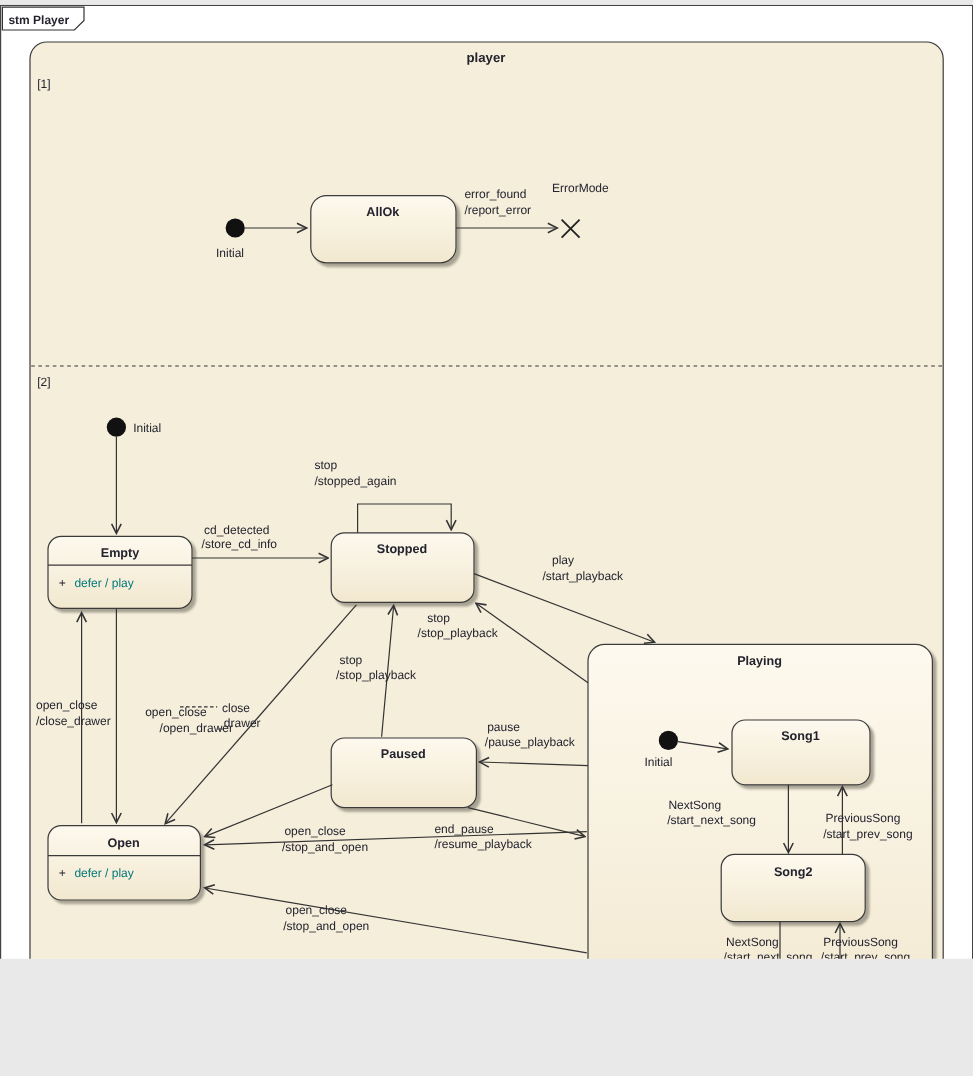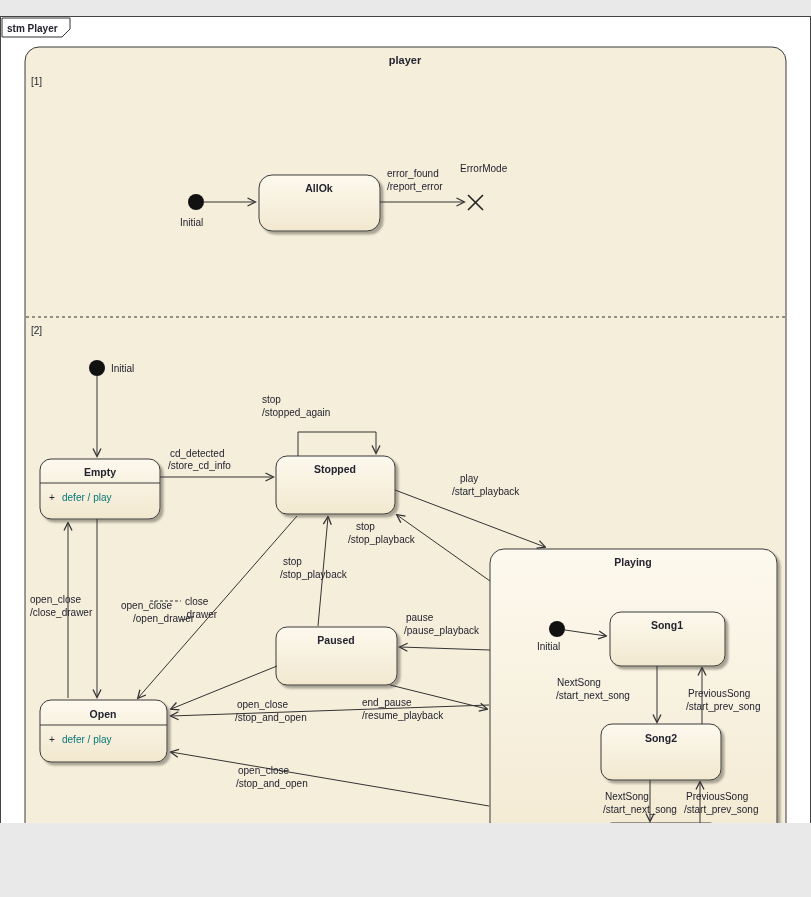--- a/index.html
+++ b/index.html
@@ -1,16 +1,16 @@
 <!DOCTYPE html>
 <html><head>
 <meta charset="utf-8">
 <style>
   html,body{margin:0;padding:0;background:#e9e9e9;}
-  .stage{width:811px;height:791px;background:#ffffff;position:relative;margin:16px auto;
+  .stage{width:811px;height:791px;background:#ffffff;position:relative;margin:4px auto;
          font-family:"Liberation Sans", sans-serif;}
   svg{display:block;}
   text{fill:#23232e;font-size:10px;font-family:"Liberation Sans", sans-serif;}
   .title{font-weight:bold;font-size:11px;}
   .statename{font-weight:bold;font-size:10.5px;}
   .tag{font-size:10px;}
   .defer{fill:#007878;}
   .inf{font-size:17px;font-weight:bold;}
   .edge{stroke:#333;stroke-width:1;fill:none;}
   .shape{stroke:#3a3a3a;stroke-width:1;}

